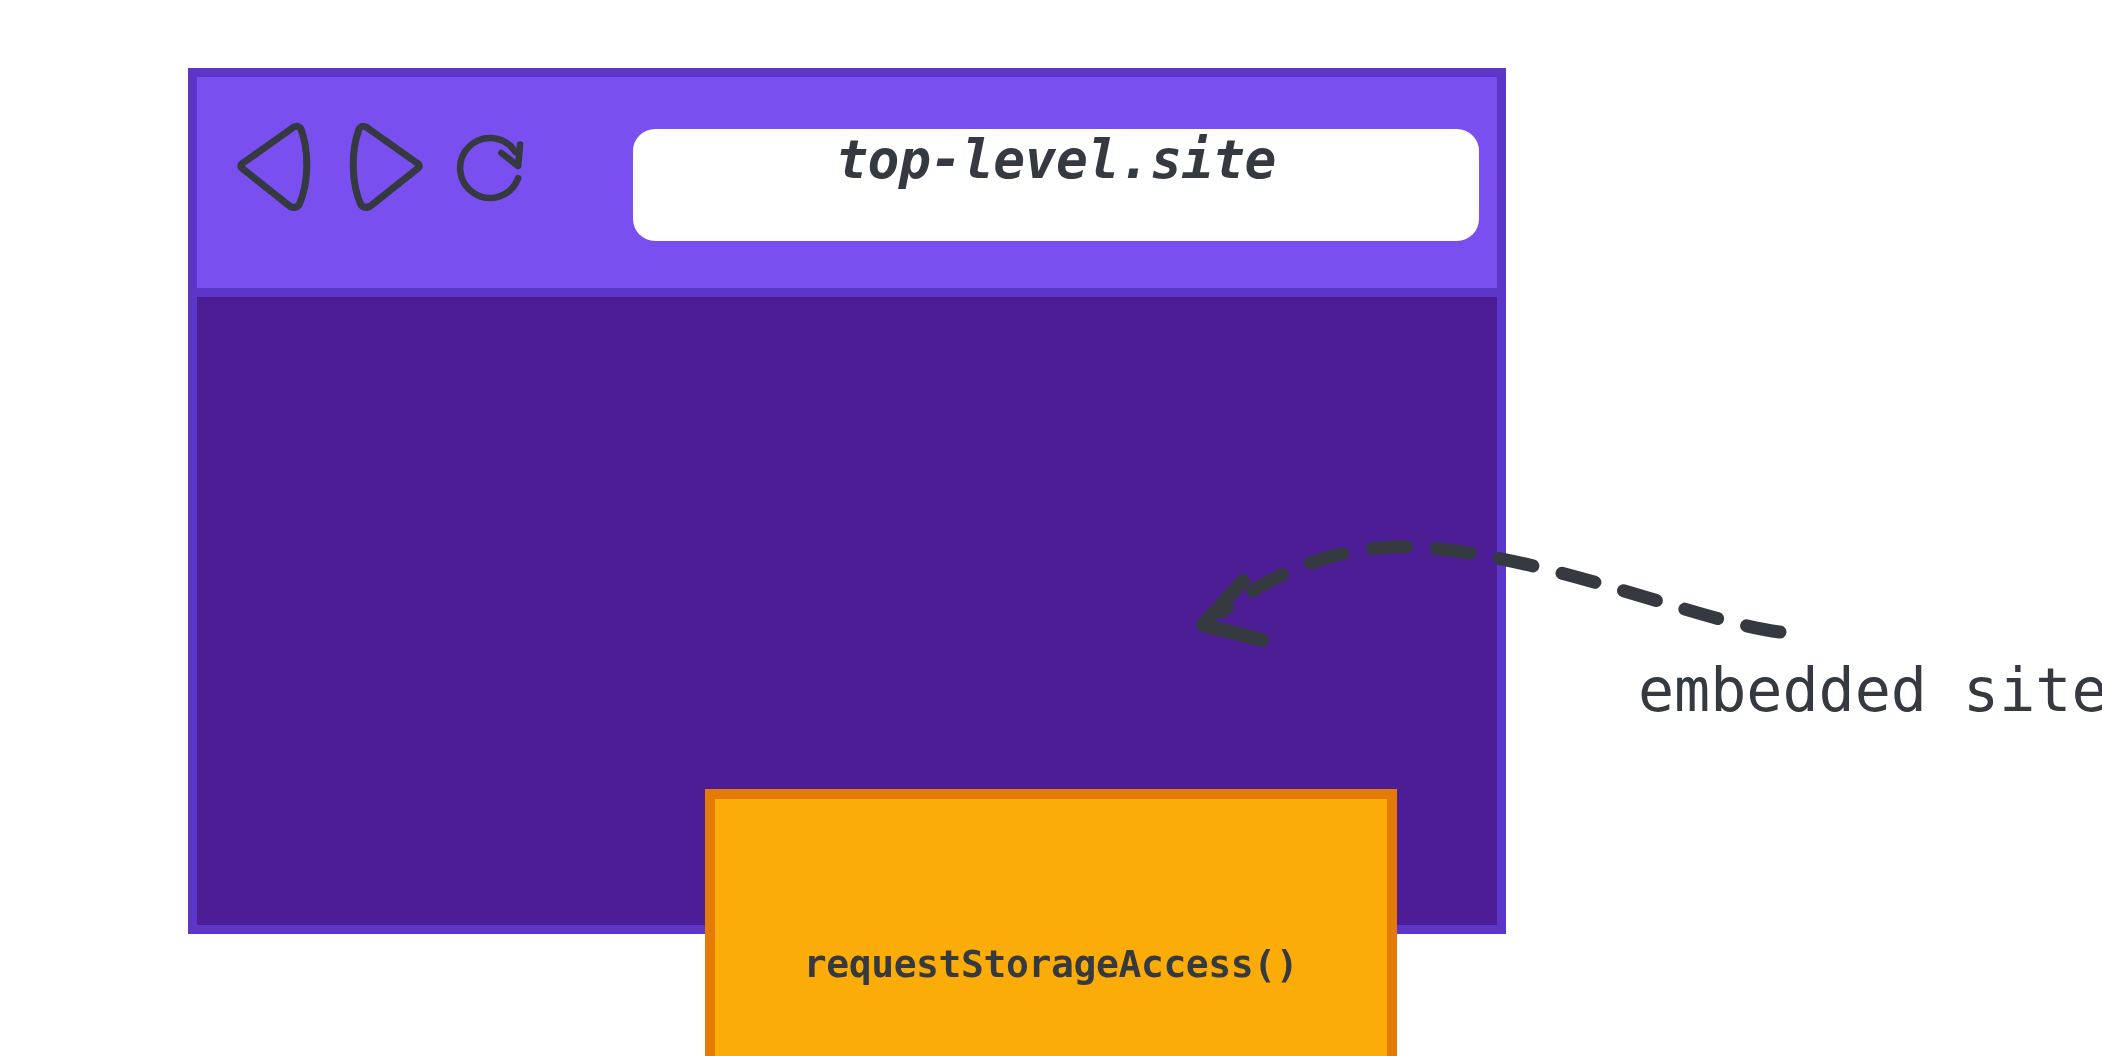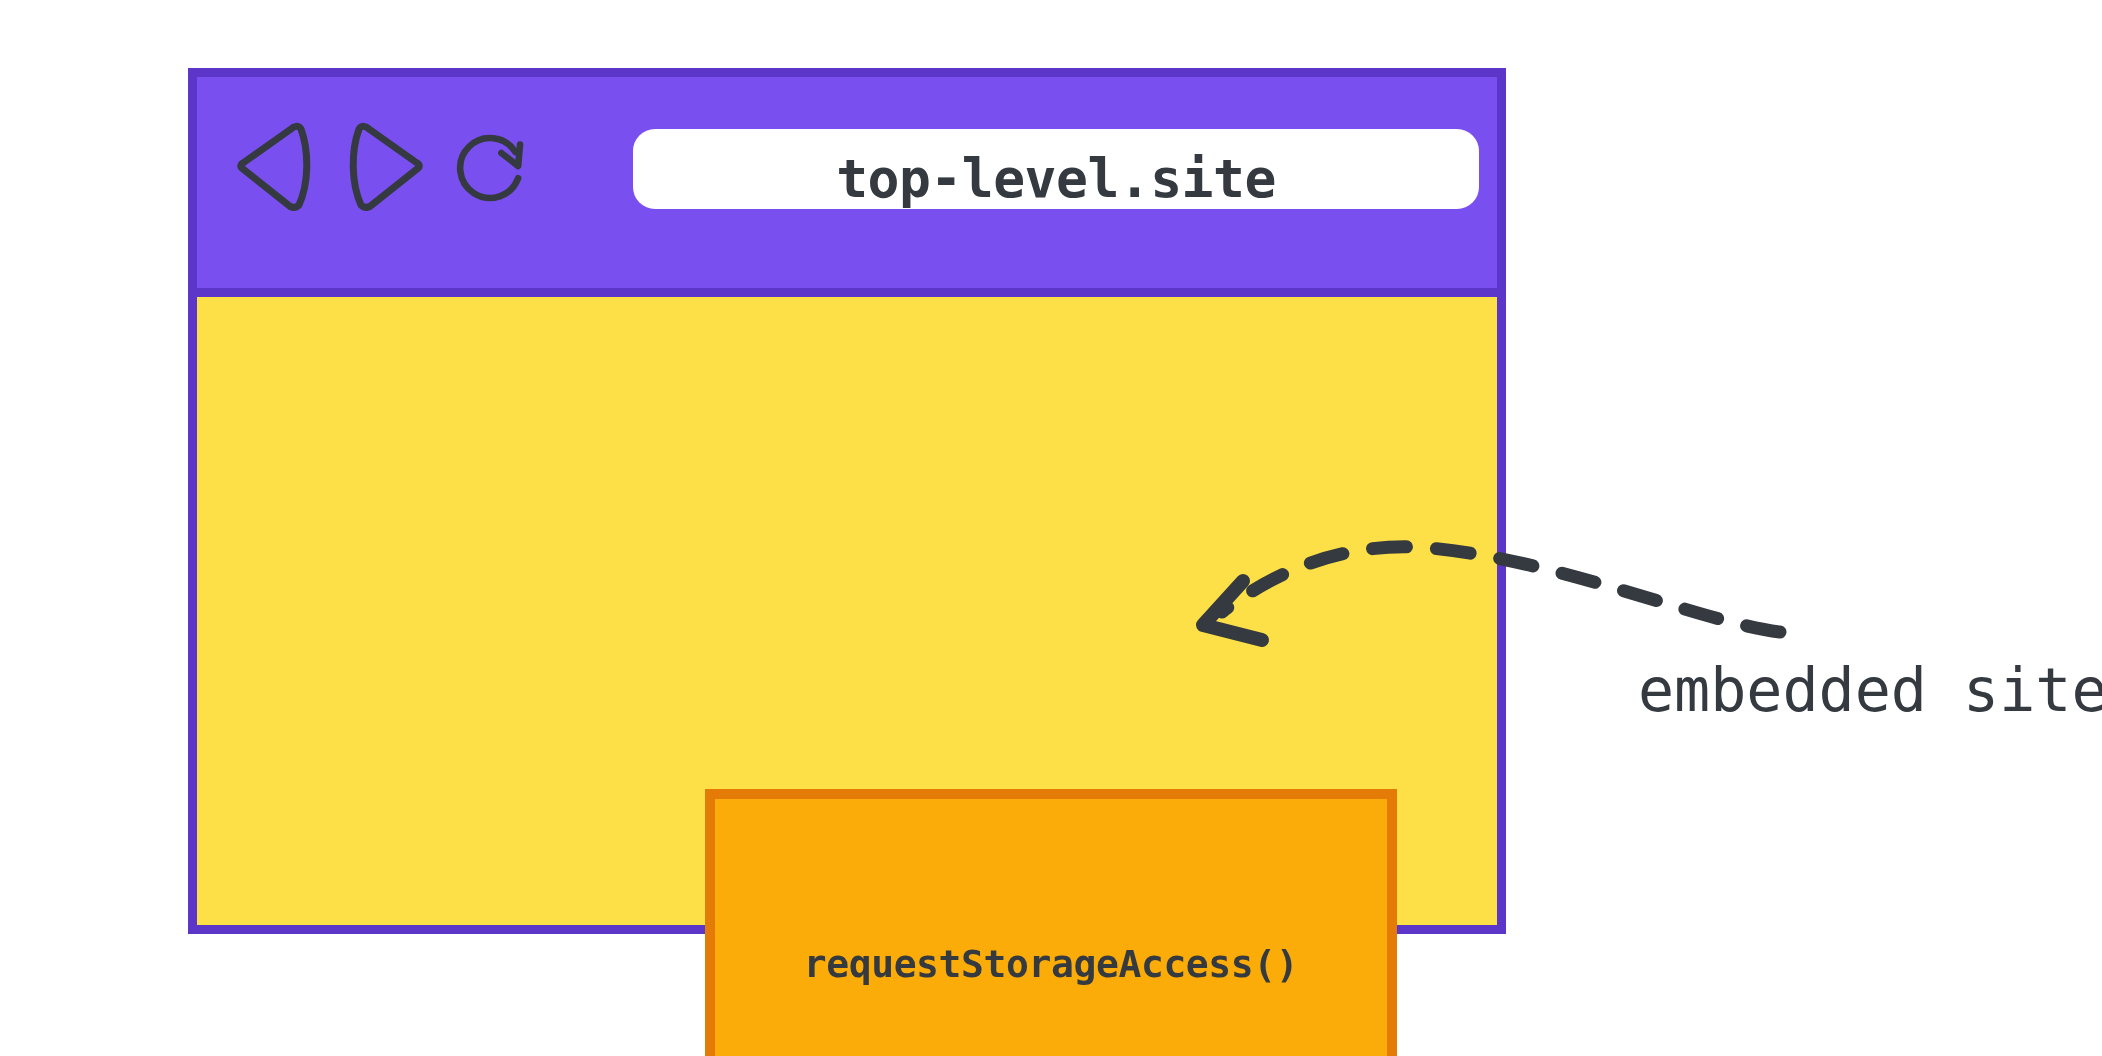--- a/index.html
+++ b/index.html
@@ -57,43 +57,44 @@
     width: 86px;
     height: 92px;
     display: block;
   }
 
   .url-bar {
     position: absolute;
     left: 436px;
     top: 52px;
     width: 846px;
-    height: 80px;
+    height: 112px;
     background: #FFFFFF;
     border-radius: 22px;
     display: flex;
-    align-items: flex-end;
+    align-items: flex-start;
     justify-content: center;
+    font-style: italic;
   }
   .url-text {
     font-family: "DejaVu Sans Mono", monospace;
     font-size: 53px;
     font-weight: 700;
     letter-spacing: -0.5px;
     color: #343A40;
     white-space: nowrap;
   }
 
   .viewport {
     position: absolute;
     left: 0;
     top: 220px;
     right: 0;
     bottom: 0;
-    background: #fde047;
+    background: #4c1d95;
   }
 
   
   .embedded-frame {
     position: absolute;
     left: 508px;
     top: 492px;
     width: 692px;
     height: 353px;
     background: #FBAC08;

